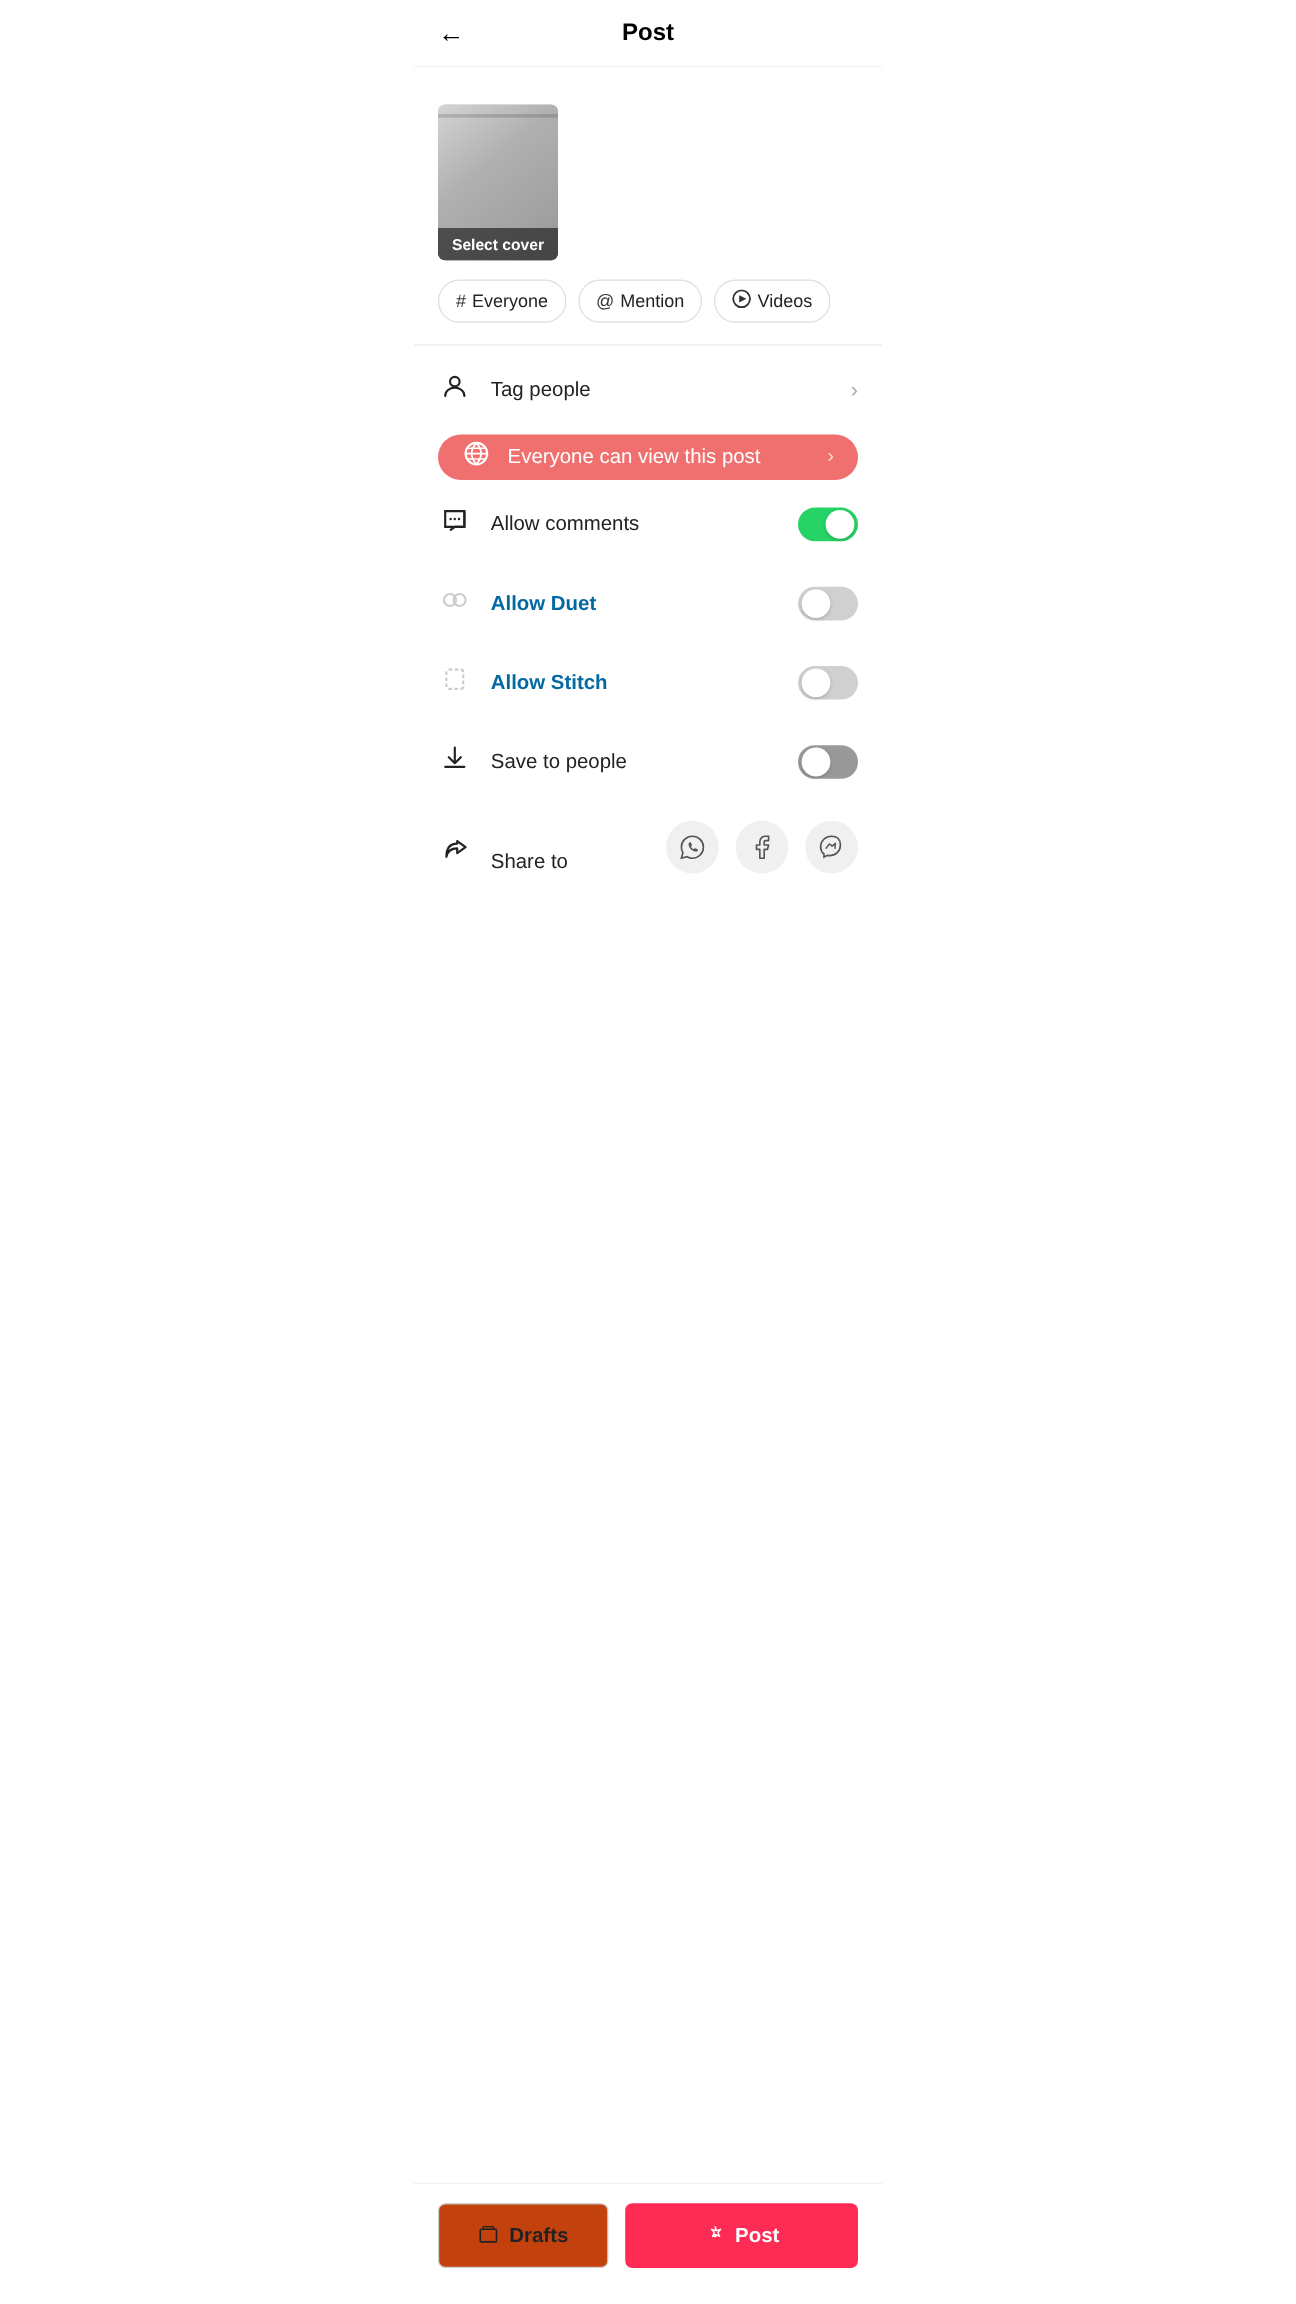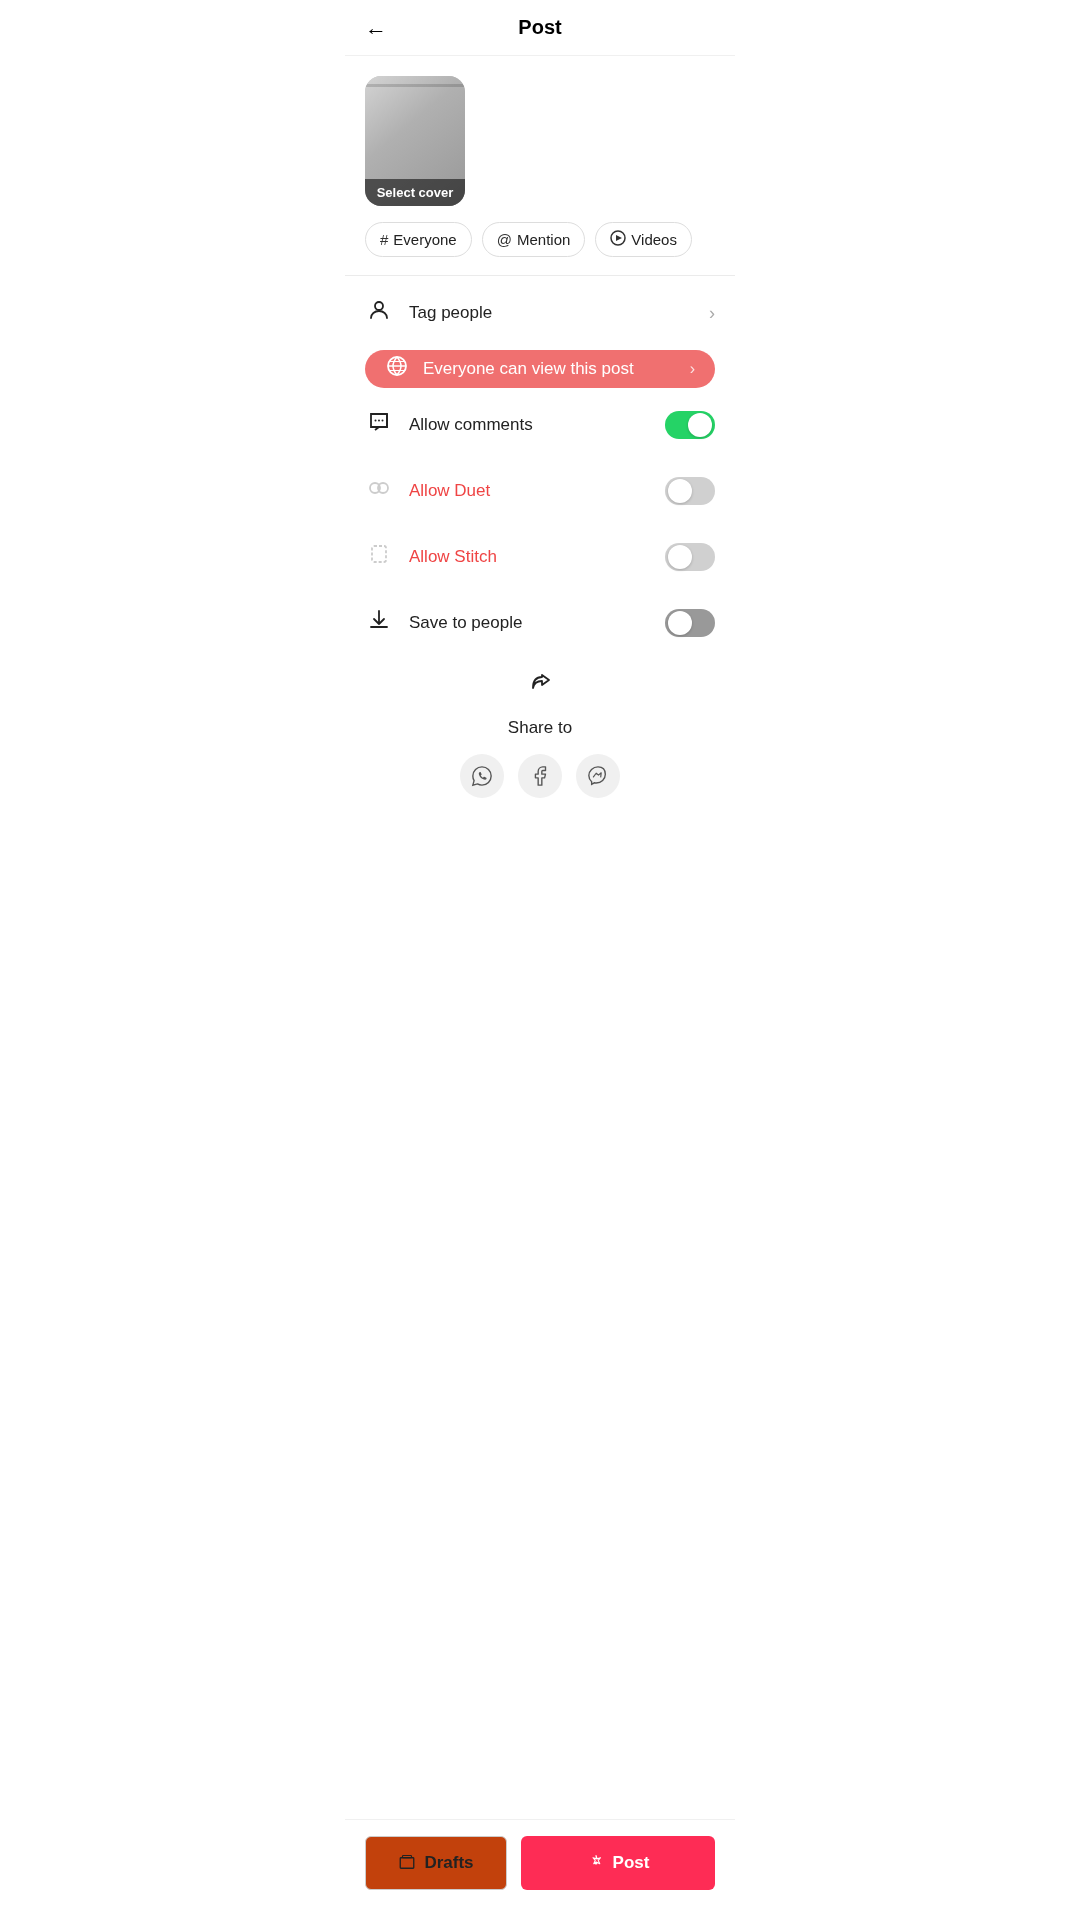--- a/index.html
+++ b/index.html
@@ -45,25 +45,26 @@
     .caption-text {
       flex: 1;
       font-size: 16px;
       color: #aaa;
       line-height: 1.4;
       padding-top: 4px;
     }
     .cover-thumbnail {
       width: 100px;
       height: 130px;
-      border-radius: 16px;
+      border-radius: 6px;
       background: linear-gradient(160deg, #c8c8c8 60%, #a0a0a0 100%);
       position: relative;
       overflow: hidden;
       flex-shrink: 0;
+      margin-top: 11px;
     }
     .cover-thumbnail-inner {
       width: 100%;
       height: 100%;
       background: linear-gradient(140deg, #d4d4d4 0%, #b0b0b0 40%, #989898 100%);
       position: relative;
     }
     .cover-thumbnail-inner::before {
       content: '';
       position: absolute;
@@ -130,21 +131,22 @@
       text-align: center;
       flex-shrink: 0;
     }
     .list-row-label {
       flex: 1;
       font-size: 17px;
       color: #222;
       font-weight: 500;
     }
     .list-row-label.muted {
-      color: #ef4444;
+      color: #0369a1;
+      font-weight: bold;
     }
     .chevron {
       font-size: 18px;
       color: #aaa;
     }
 
     
     .privacy-banner {
       margin: 4px 20px 4px;
       background: #f07070;
@@ -205,24 +207,23 @@
     .toggle.off-dark {
       background: #999;
     }
     .toggle.off-dark .toggle-knob {
       left: 3px;
     }
 
     
     .share-row {
       display: flex;
-      align-items: center;
+      align-items: flex-end;
       padding: 16px 20px;
       gap: 16px;
-      flex-direction: column;
     }
     .share-row-icon {
       font-size: 22px;
       color: #222;
       width: 28px;
       text-align: center;
       flex-shrink: 0;
     }
     .share-row-label {
       flex: 1;

